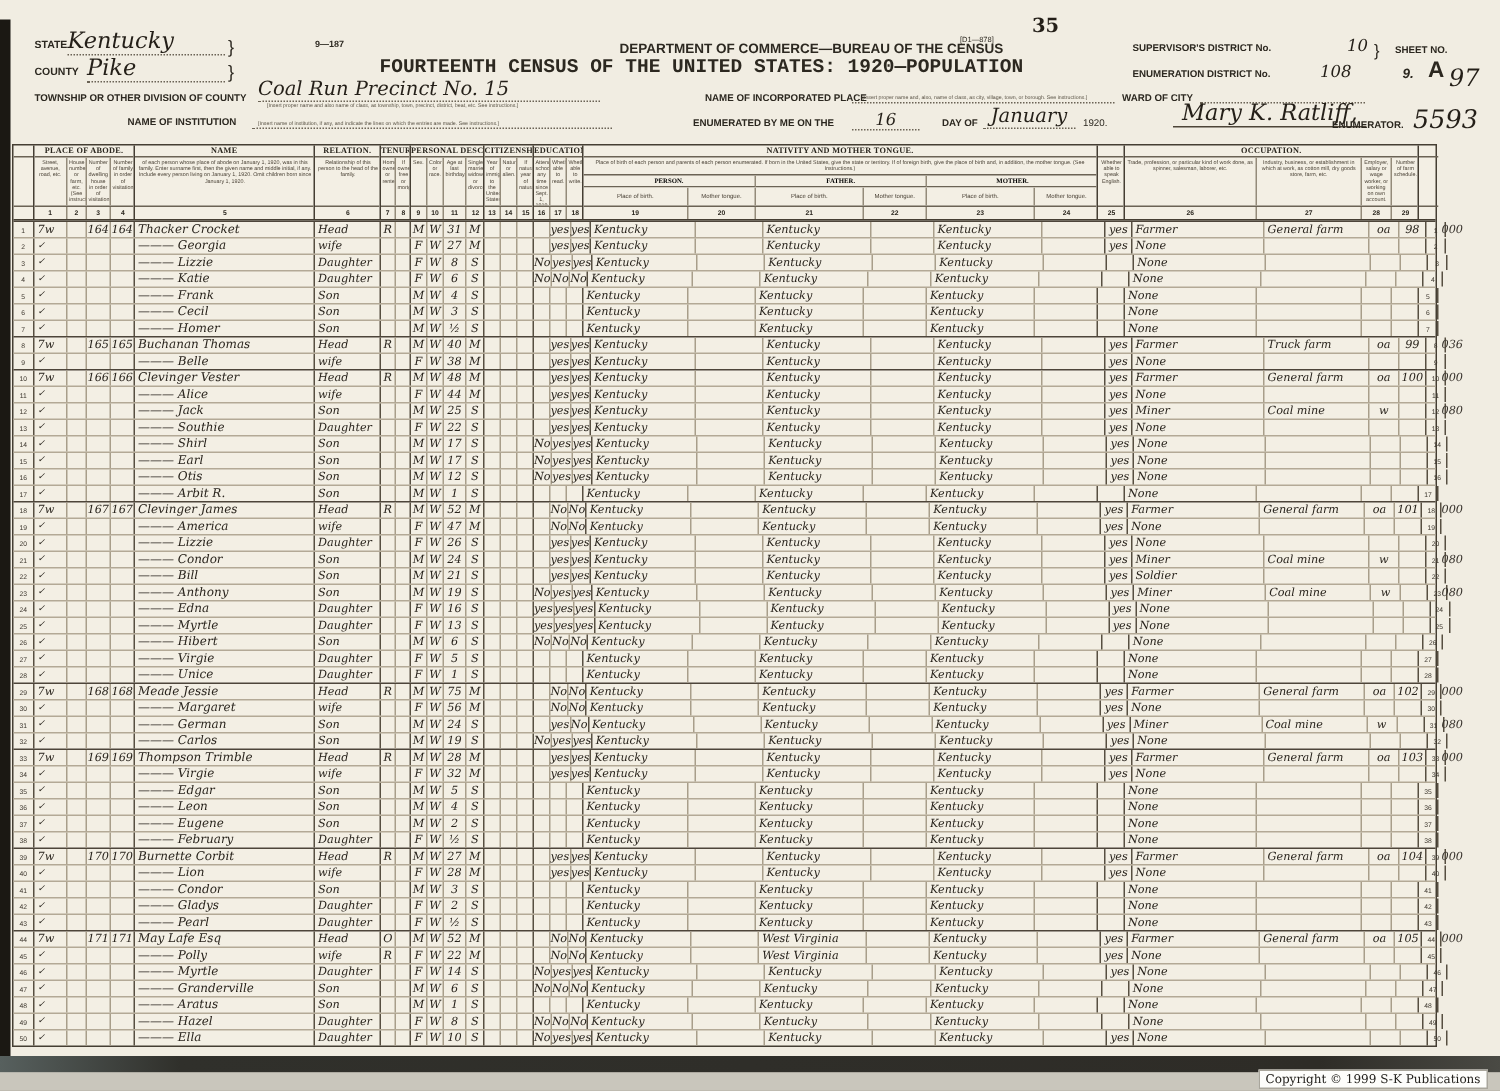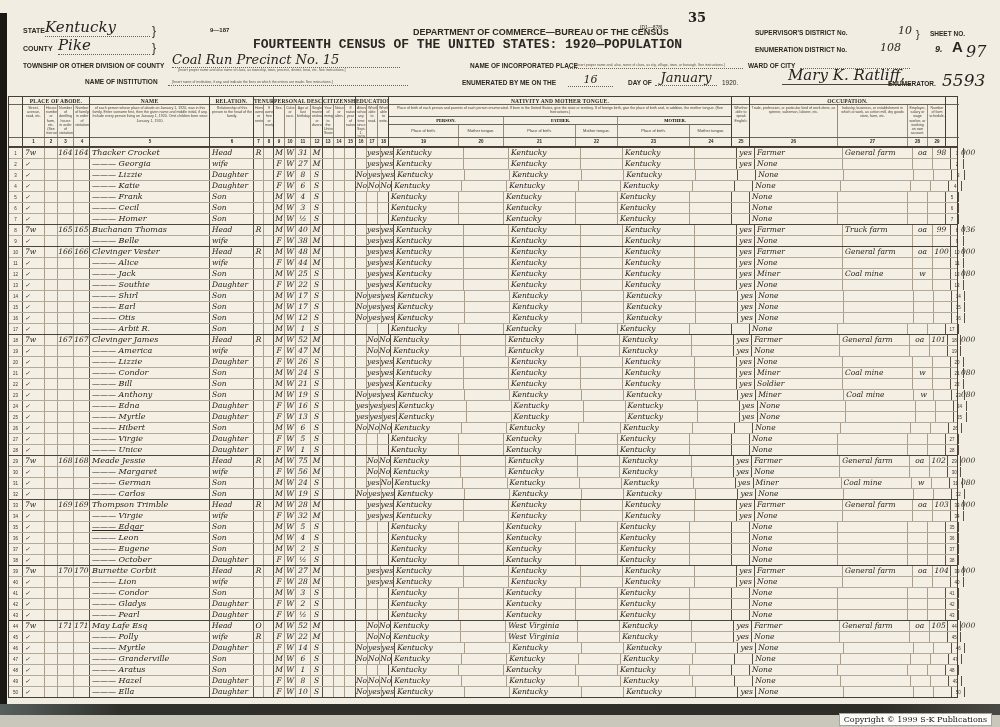--- a/index.html
+++ b/index.html
@@ -1392,21 +1392,21 @@
           <div class="c ctr" style="flex: 0 0 20px;"></div>
           <div class="c ctr heavy" style="flex: 0 0 18px;"></div>
           <div class="c print heavy" style="flex: 0 0 13px;">34</div>
         </div>
         <div class="row">
           <div class="c print heavy" style="flex: 0 0 14px;">35</div>
           <div class="c lft" style="flex: 0 0 22px; font-size: 6px;">✓</div>
           <div class="c ctr" style="flex: 0 0 13px;"></div>
           <div class="c ctr" style="flex: 0 0 16px;"></div>
           <div class="c ctr heavy" style="flex: 0 0 16px;"></div>
-          <div class="c lft heavy" style="flex: 0 0 120px; font-size: 8px; text-decoration: underline;">———  Edgar</div>
+          <div class="c lft heavy" style="flex: 0 0 120px; font-size: 8px;">———  Edgar</div>
           <div class="c lft heavy" style="flex: 0 0 44px;">Son</div>
           <div class="c ctr" style="flex: 0 0 10px;"></div>
           <div class="c ctr heavy" style="flex: 0 0 10px;"></div>
           <div class="c ctr" style="flex: 0 0 11px;">M</div>
           <div class="c ctr" style="flex: 0 0 11px;">W</div>
           <div class="c ctr" style="flex: 0 0 15px;">5</div>
           <div class="c ctr heavy" style="flex: 0 0 12px;">S</div>
           <div class="c ctr" style="flex: 0 0 11px;"></div>
           <div class="c ctr" style="flex: 0 0 11px;"></div>
           <div class="c ctr heavy" style="flex: 0 0 11px;"></div>
@@ -1491,21 +1491,21 @@
           <div class="c ctr" style="flex: 0 0 20px;"></div>
           <div class="c ctr heavy" style="flex: 0 0 18px;"></div>
           <div class="c print heavy" style="flex: 0 0 13px;">37</div>
         </div>
         <div class="row">
           <div class="c print heavy" style="flex: 0 0 14px;">38</div>
           <div class="c lft" style="flex: 0 0 22px; font-size: 6px;">✓</div>
           <div class="c ctr" style="flex: 0 0 13px;"></div>
           <div class="c ctr" style="flex: 0 0 16px;"></div>
           <div class="c ctr heavy" style="flex: 0 0 16px;"></div>
-          <div class="c lft heavy" style="flex: 0 0 120px; font-size: 8px;">———  October</div>
+          <div class="c lft heavy" style="flex: 0 0 120px; font-size: 8px;">———  February</div>
           <div class="c lft heavy" style="flex: 0 0 44px;">Daughter</div>
           <div class="c ctr" style="flex: 0 0 10px;"></div>
           <div class="c ctr heavy" style="flex: 0 0 10px;"></div>
           <div class="c ctr" style="flex: 0 0 11px;">F</div>
           <div class="c ctr" style="flex: 0 0 11px;">W</div>
           <div class="c ctr" style="flex: 0 0 15px;">½</div>
           <div class="c ctr heavy" style="flex: 0 0 12px;">S</div>
           <div class="c ctr" style="flex: 0 0 11px;"></div>
           <div class="c ctr" style="flex: 0 0 11px;"></div>
           <div class="c ctr heavy" style="flex: 0 0 11px;"></div>

